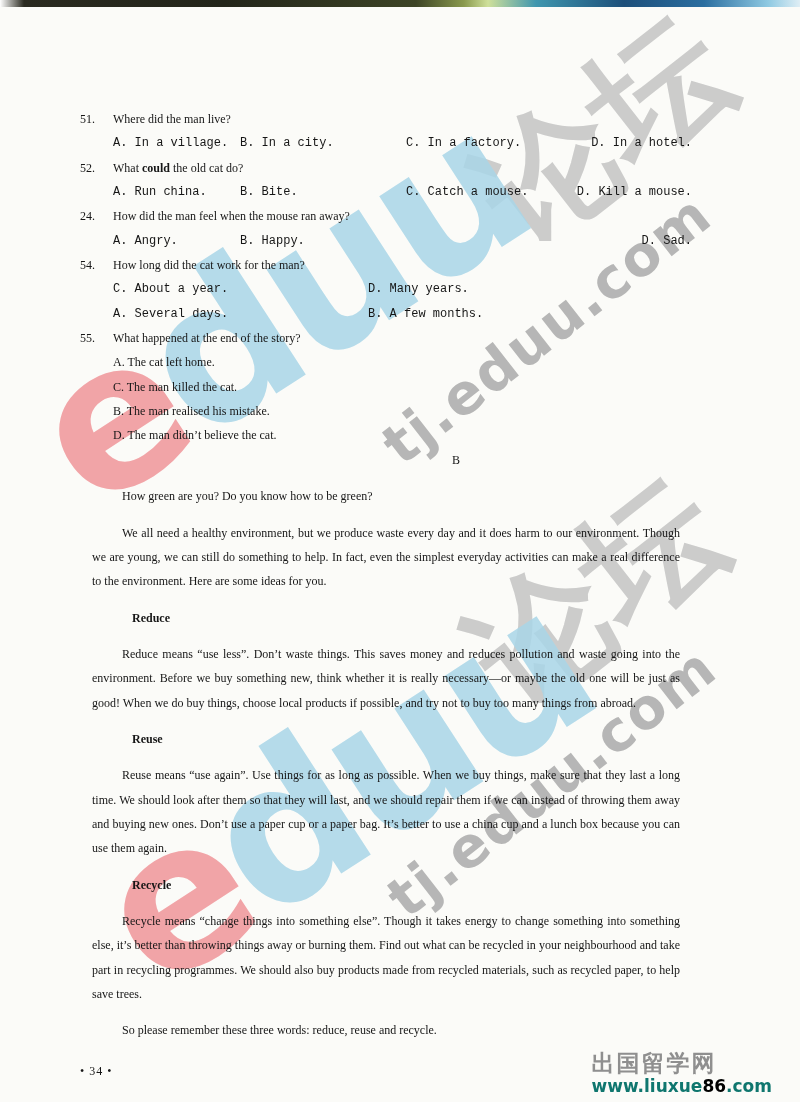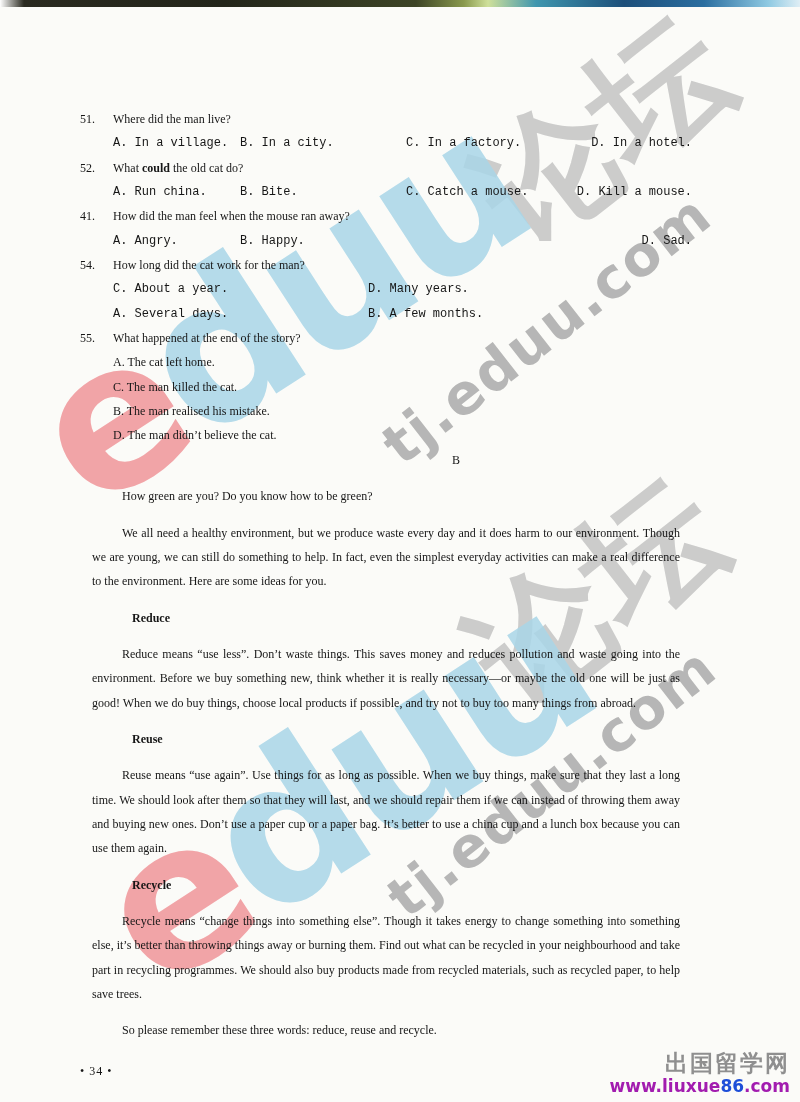--- a/index.html
+++ b/index.html
@@ -27,26 +27,26 @@
   .indent{margin-left:33px;}
   .optrow{display:flex;margin-left:33px;font-family:Liberation Mono, monospace;}
   .o1{width:127px;}.o2{width:126px;}.o3{width:160px;margin-left:40px;}.o4{flex:1;text-align:right;}
   .h1{width:255px;}.h2{flex:1;}
   .b{font-weight:bold;}
   .center-b{text-align:center;padding-left:140px;}
   .para{text-align:justify;text-indent:30px;margin:12px;}
   .head{font-weight:bold;margin-left:52px;}
   .pagenum{margin-top:16px;letter-spacing:1px;}
   
-  .brand{position:absolute;right:10px;top:1051px;text-align:right;z-index:3;
+  .brand{position:absolute;right:28px;top:1051px;text-align:left;z-index:3;
          font-family:"DejaVu Sans", sans-serif;}
   .brand-cn{font-size:23px;color:#8f8f8f;letter-spacing:2px;font-weight:bold;line-height:1.1;}
   .brand-url{font-size:17px;font-weight:bold;line-height:1.2;}
-  .u-blue{color:#a21caf;}
-  .u-red{color:#1d4ed8;}
+  .u-blue{color:#0f766e;}
+  .u-red{color:#000000;}
 </style>
 </head>
 <body>
 
 <div class="scan-edge"></div>
 
 <div class="wm wm-cn" style="left:497px;top:146px;">论坛</div>
 <div class="wm wm-site" style="left:390px;top:424px;">tj.eduu.com</div>
 <div class="wm wm-logo" style="left:55px;top:355px;"><span class="e">e</span><span class="duu">duu</span></div>
 
@@ -72,21 +72,21 @@
     <span class="qtext"><span>What </span><span class="b">could</span><span> the old cat do?</span></span>
   </div>
   <div class="optrow">
     <span class="o1">A. Run china.</span>
     <span class="o2">B. Bite.</span>
     <span class="o3">C. Catch a mouse.</span>
     <span class="o4">D. Kill a mouse.</span>
   </div>
 
   <div class="qline">
-    <span class="qnum">41.</span>
+    <span class="qnum">24.</span>
     <span class="qtext">How did the man feel when the mouse ran away?</span>
   </div>
   <div class="optrow">
     <span class="o1">A. Angry.</span>
     <span class="o2">B. Happy.</span>
     <span class="o4">D. Sad.</span>
   </div>
 
   <div class="qline">
     <span class="qnum">54.</span>

